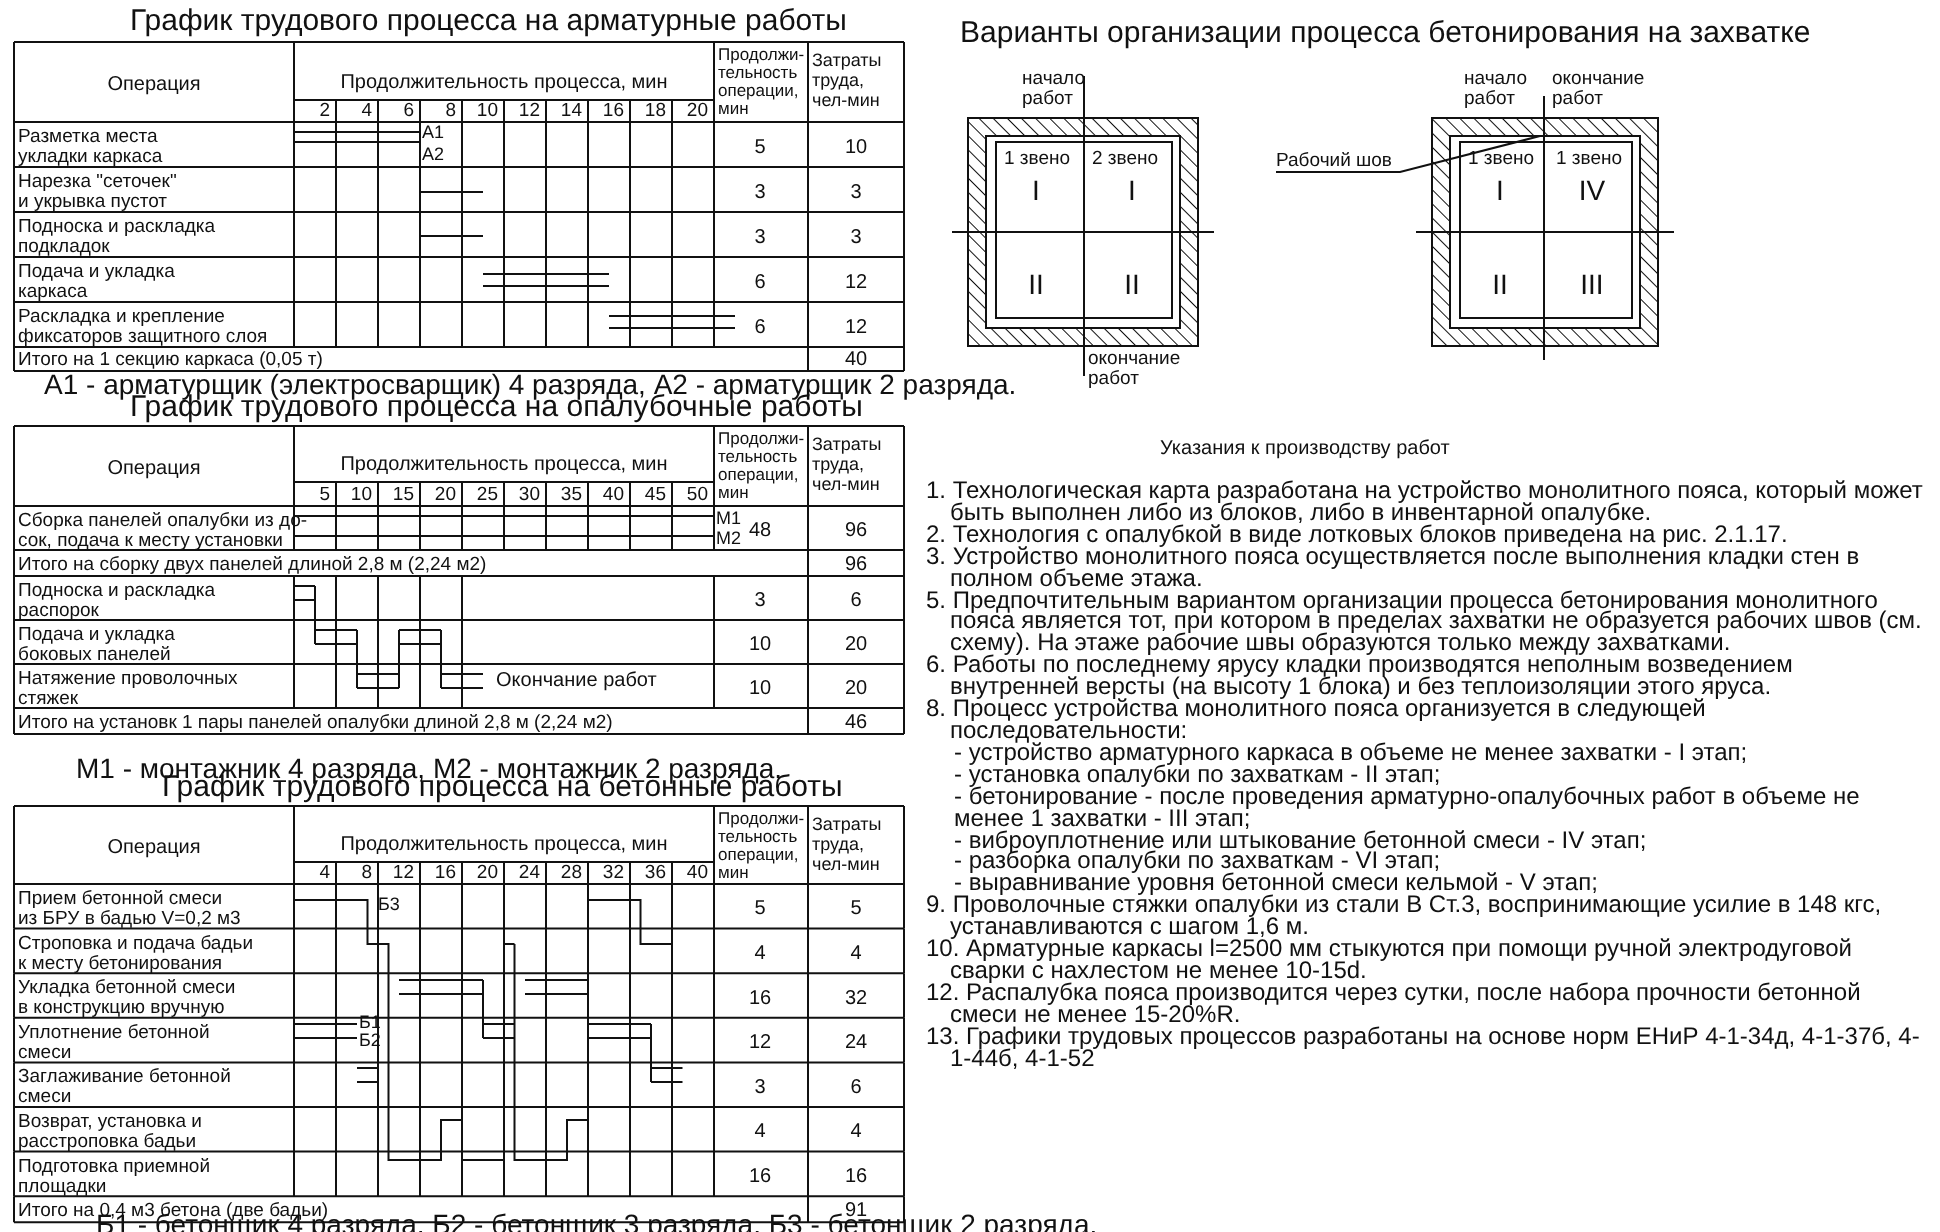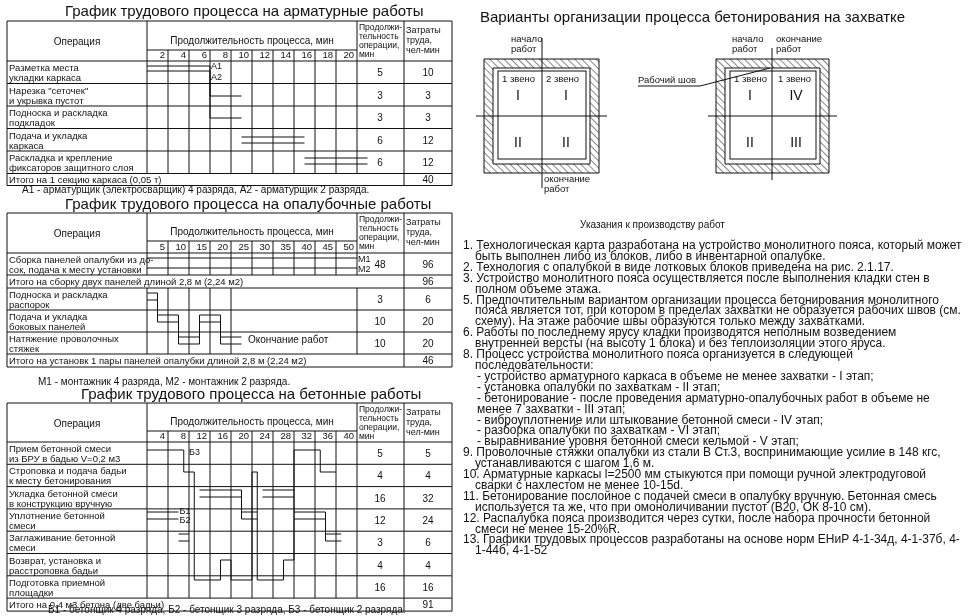--- a/index.html
+++ b/index.html
@@ -1,19 +1,19 @@
 <!DOCTYPE html>
 <html><head>
 <meta charset="utf-8">
 <style>
   html,body{margin:0;padding:0;background:#fff;}
   body{width:970px;height:616px;position:relative;overflow:hidden;font-family:"Liberation Sans",sans-serif;color:#111;}
   .abs{position:absolute;}
   .title{font-size:15px;white-space:nowrap;}
-  .note{font-size:10px;white-space:nowrap;}
+  .note{font-size:14px;white-space:nowrap;}
   svg text{font-family:"Liberation Sans",sans-serif;fill:#111;}
   .instr{left:463px;top:240px;width:500px;font-size:12px;line-height:10.9px;}
   .instr .it{margin:0;padding-left:12px;text-indent:-12px;}
   .instr .sub{margin:0;padding-left:14px;}
   .instr-title{left:580px;top:219px;font-size:10px;}
 </style>
 </head>
 <body>
 
 <div class="abs title" style="left:65px;top:2px;">График трудового процесса на арматурные работы</div>
@@ -551,22 +551,21 @@
 <div class="abs instr-title">Указания к производству работ</div>
 <div class="abs instr">
   <p class="it">1. Технологическая карта разработана на устройство монолитного пояса, который может быть выполнен либо из блоков, либо в инвентарной опалубке.</p>
   <p class="it">2. Технология с опалубкой в виде лотковых блоков приведена на рис. 2.1.17.</p>
   <p class="it">3. Устройство монолитного пояса осуществляется после выполнения кладки стен в полном объеме этажа.</p>
   <p class="it">5. Предпочтительным вариантом организации процесса бетонирования монолитного пояса является тот, при котором в пределах захватки не образуется рабочих швов (см. схему). На этаже рабочие швы образуются только между захватками.</p>
   <p class="it">6. Работы по последнему ярусу кладки производятся неполным возведением внутренней версты (на высоту 1 блока) и без теплоизоляции этого яруса.</p>
   <p class="it">8. Процесс устройства монолитного пояса организуется в следующей последовательности:</p>
   <p class="sub">- устройство арматурного каркаса в объеме не менее захватки - I этап;</p>
   <p class="sub">- установка опалубки по захваткам - II этап;</p>
-  <p class="sub">- бетонирование - после проведения арматурно-опалубочных работ в объеме не менее 7 захватки - III этап;</p>
+  <p class="sub">- бетонирование - после проведения арматурно-опалубочных работ в объеме не менее 1 захватки - III этап;</p>
   <p class="sub">- виброуплотнение или штыкование бетонной смеси - IV этап;</p>
   <p class="sub">- разборка опалубки по захваткам - VI этап;</p>
   <p class="sub">- выравнивание уровня бетонной смеси кельмой - V этап;</p>
   <p class="it">9. Проволочные стяжки опалубки из стали В Ст.3, воспринимающие усилие в 148 кгс, устанавливаются с шагом 1,6 м.</p>
   <p class="it">10. Арматурные каркасы l=2500 мм стыкуются при помощи ручной электродуговой сварки с нахлестом не менее 10-15d.</p>
-  <p class="it">11. Бетонирование послойное с подачей смеси в опалубку вручную. Бетонная смесь используется та же, что при омоноличивании пустот (В20, ОК 8-10 см).</p>
   <p class="it">12. Распалубка пояса производится через сутки, после набора прочности бетонной смеси не менее 15-20%R.</p>
   <p class="it">13. Графики трудовых процессов разработаны на основе норм ЕНиР 4-1-34д, 4-1-37б, 4-1-44б, 4-1-52</p>
 </div>
 
 </body></html>

